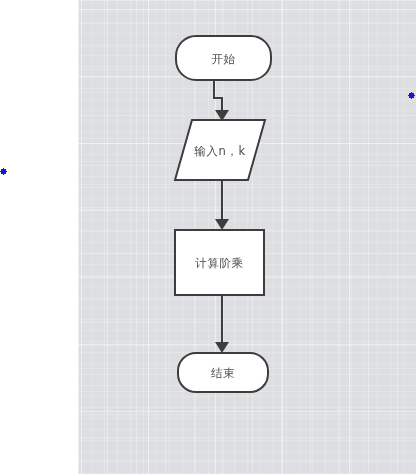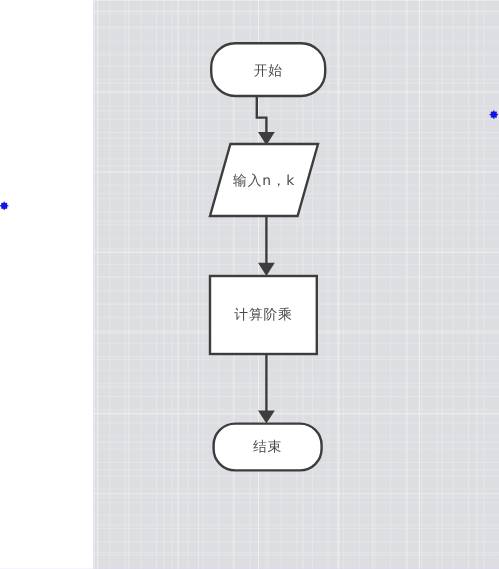--- a/index.html
+++ b/index.html
@@ -11,21 +11,21 @@
     width: 416px;
     height: 474px;
     overflow: hidden;
     font-family: "DejaVu Sans", "Liberation Sans", sans-serif;
   }
 
   #app {
     position: relative;
     width: 416px;
     height: 474px;
-    background: #c4b5fd;
+    background: #0369a1;
   }
 
   
   #left-gutter {
     position: absolute;
     left: 0;
     top: 0;
     width: 78px;
     height: 474px;
     background: #ffffff;

